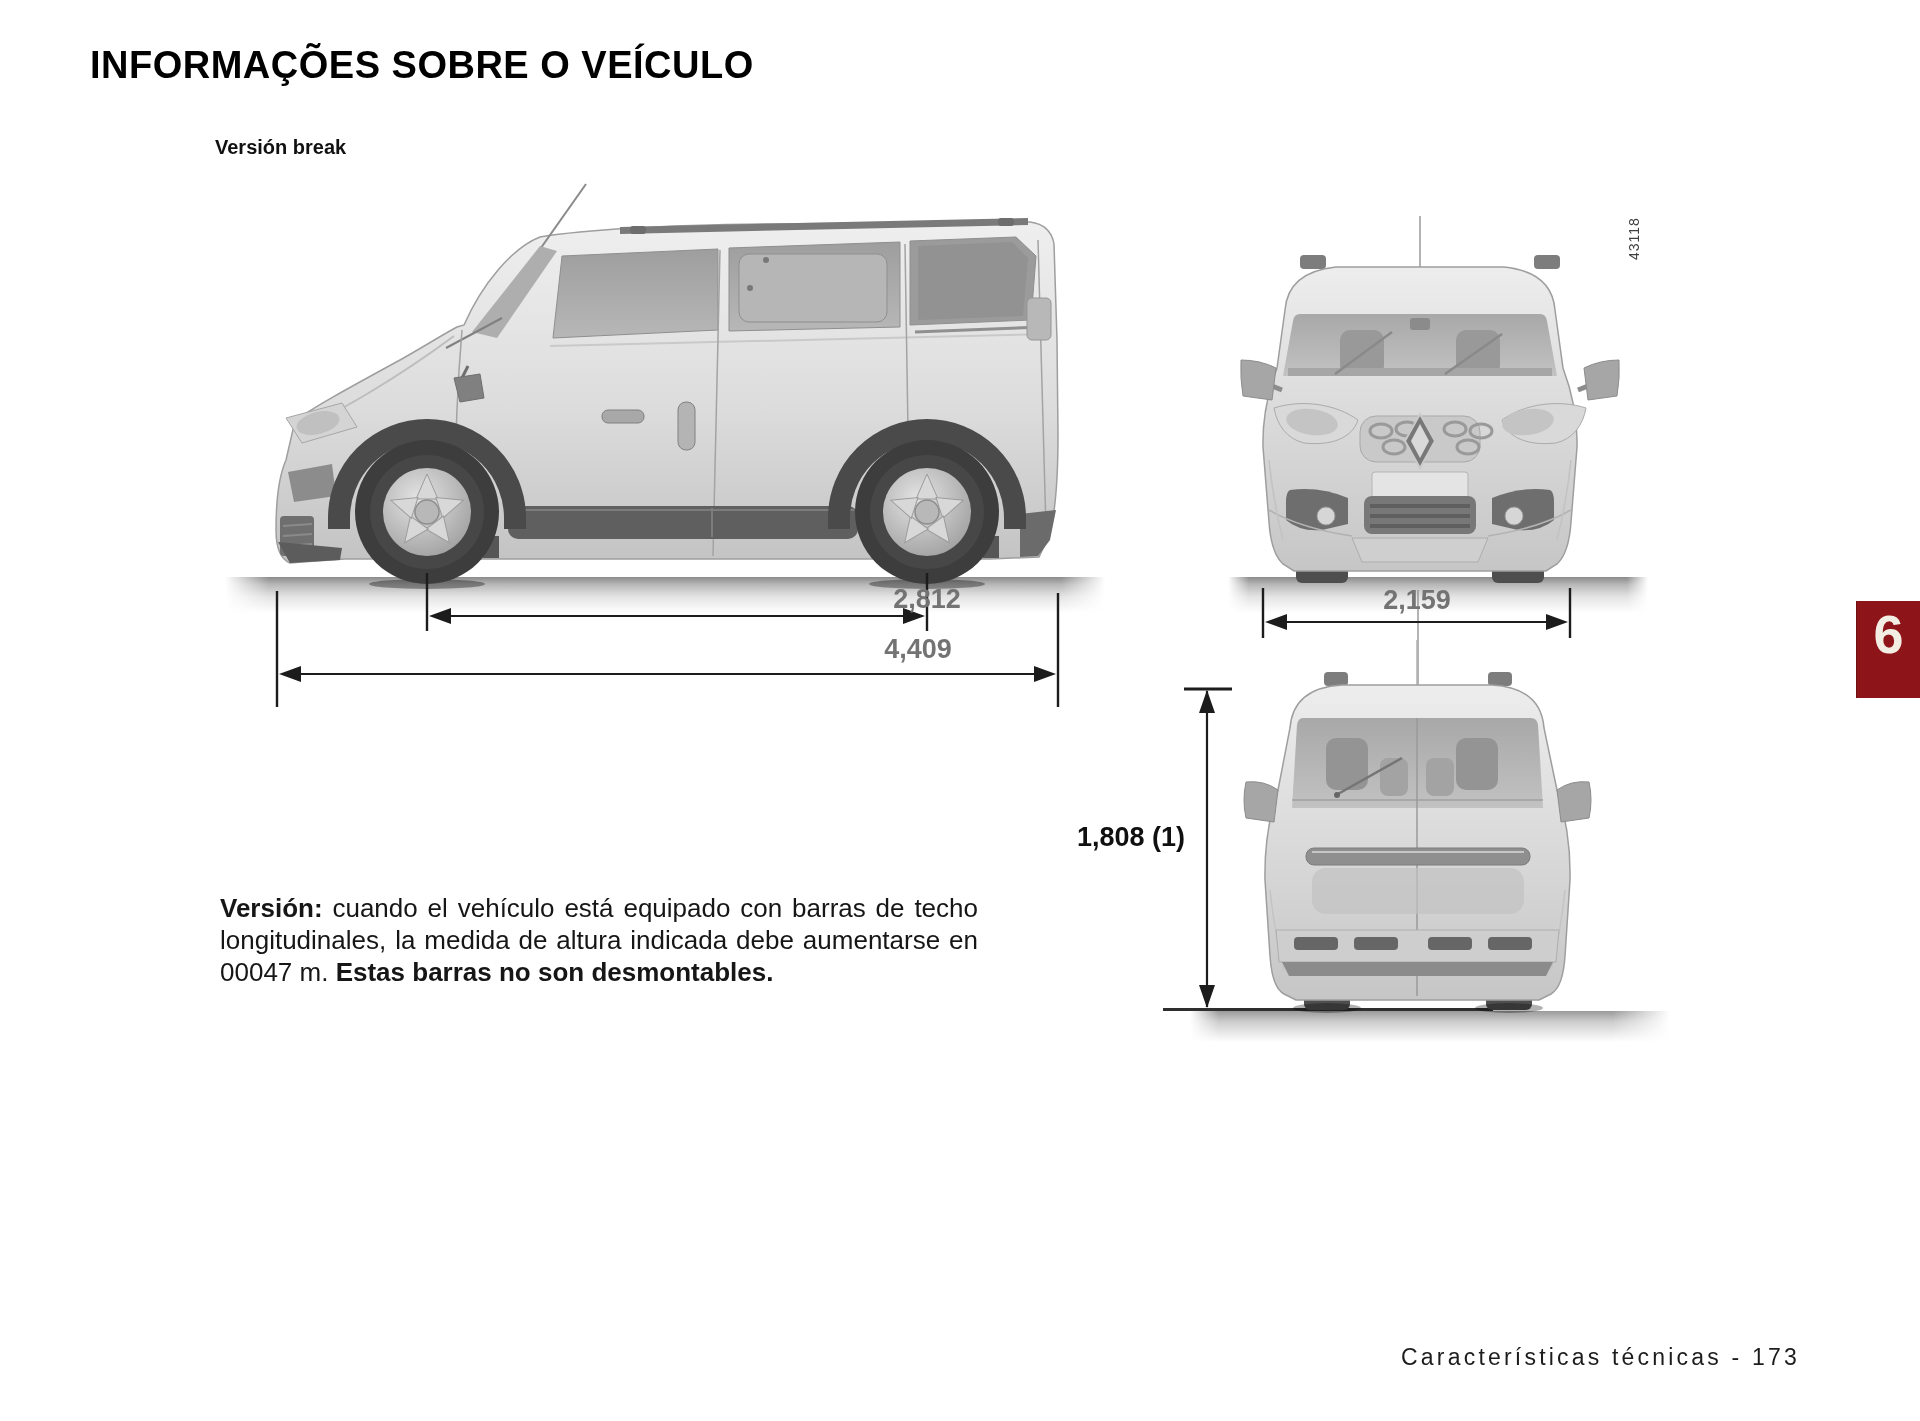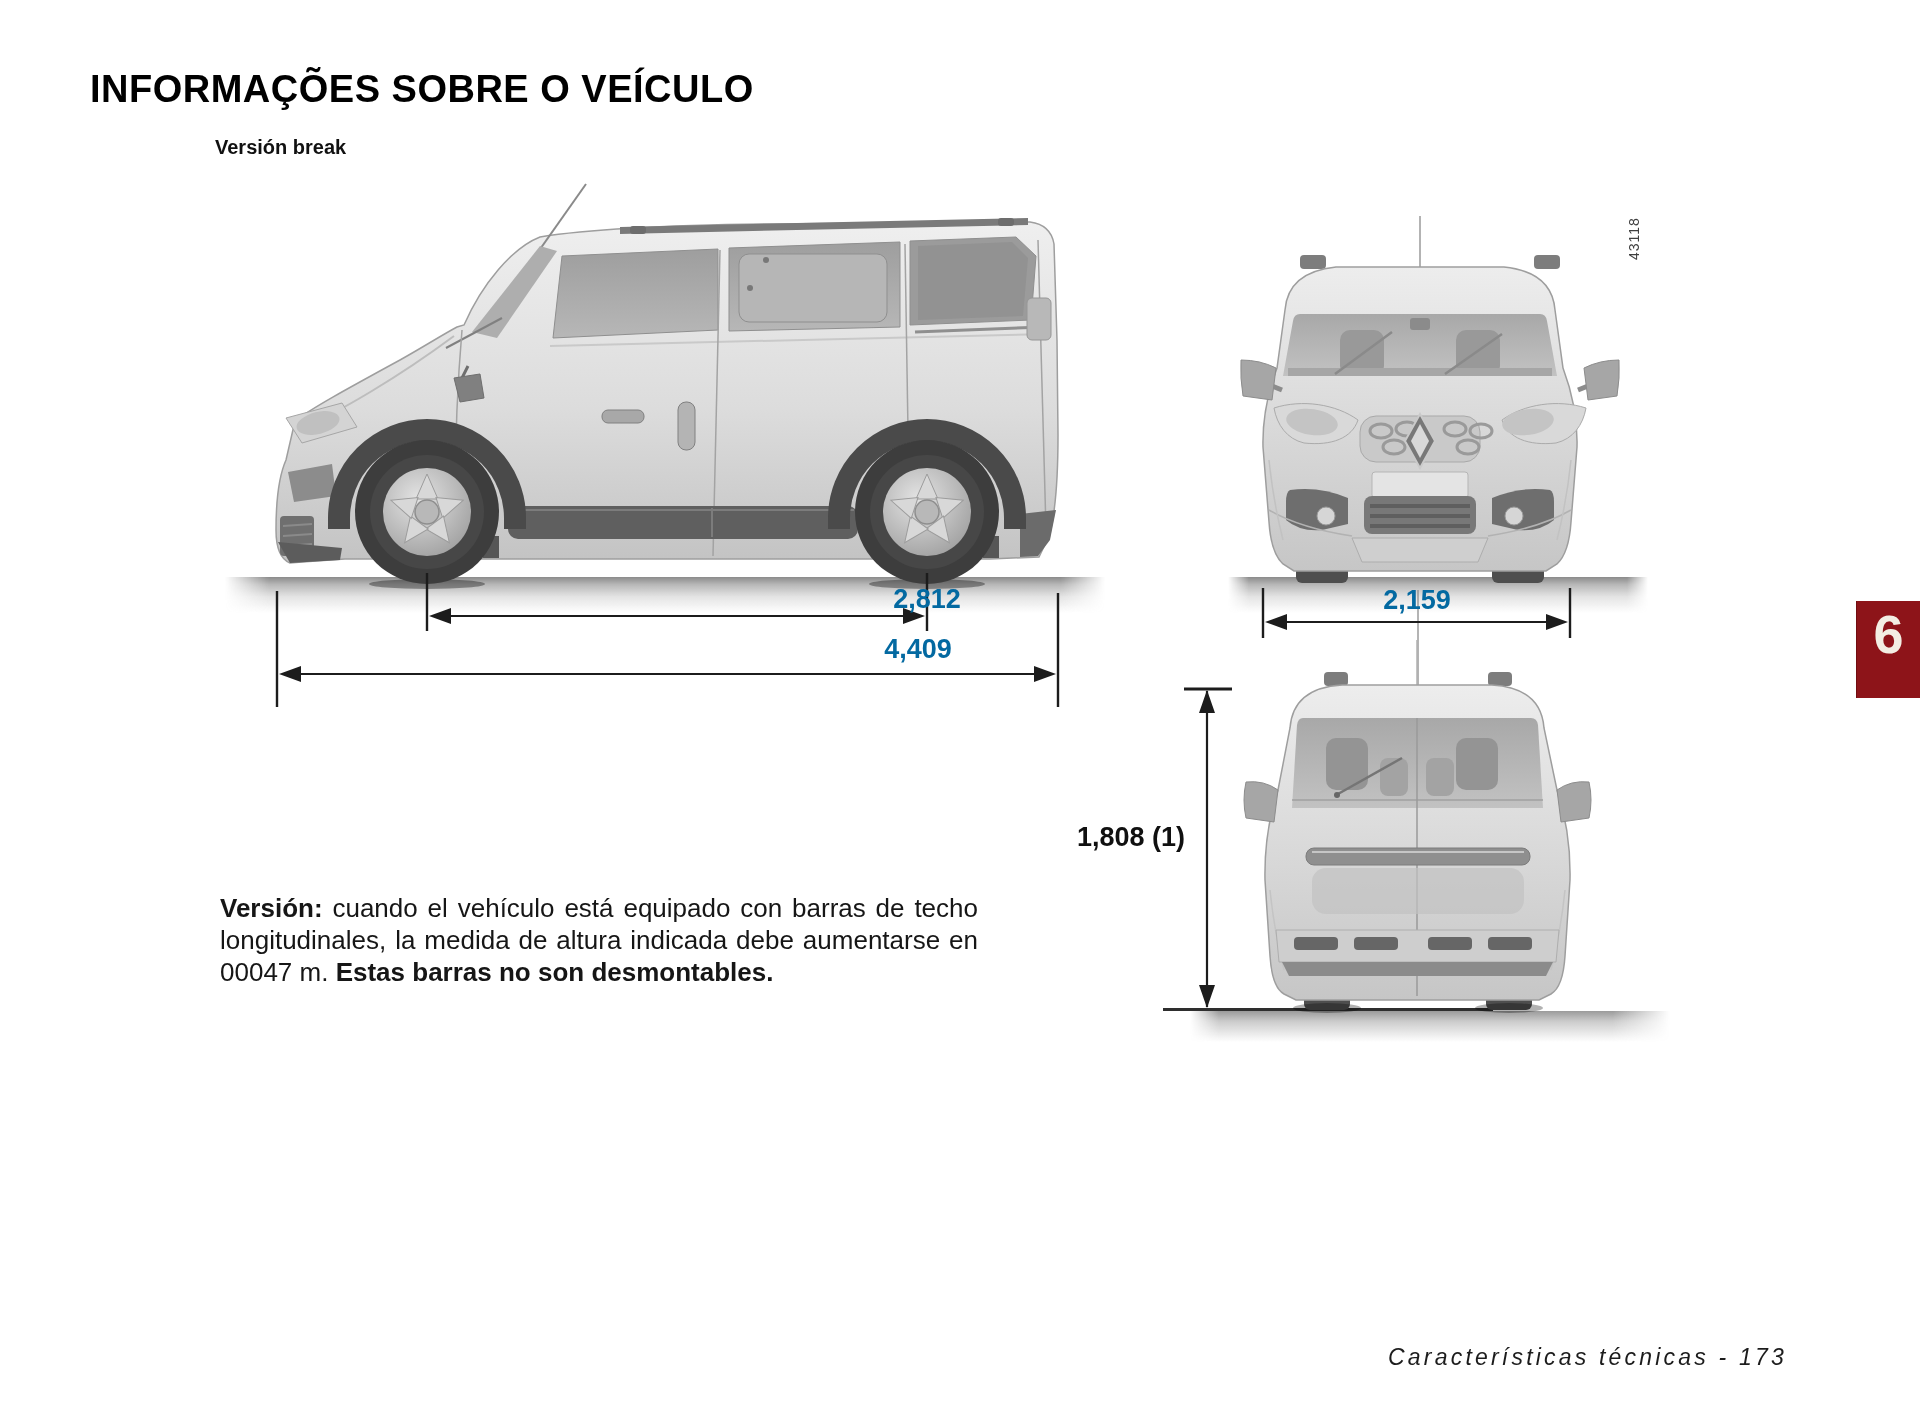--- a/index.html
+++ b/index.html
@@ -1,21 +1,21 @@
 <!DOCTYPE html>
 <html><head>
 <meta charset="utf-8">
 <style>
   html,body{margin:0;padding:0;background:#ffffff;}
   #page{position:relative;width:1920px;height:1421px;background:#ffffff;overflow:hidden;
         font-family:"Liberation Sans","DejaVu Sans",sans-serif;color:#111;}
   .abs{position:absolute;}
   .title{font-size:38px;font-weight:bold;letter-spacing:.5px;color:#000;white-space:nowrap;}
   .subtitle{font-size:20px;font-weight:bold;color:#111;white-space:nowrap;}
-  .dim-label{font-size:27px;font-weight:bold;color:#0369a1;white-space:nowrap;transform:translateX(-50%);}
+  .dim-label{font-size:27px;font-weight:bold;color:#737373;white-space:nowrap;transform:translateX(-50%);}
   .dim-label-right{font-size:27px;font-weight:bold;color:#101010;white-space:nowrap;text-align:right;}
   .note{width:758px;font-size:26px;line-height:32px;text-align:justify;color:#161616;}
   .note b{font-weight:bold;}
   .footer{font-size:23px;letter-spacing:3.2px;color:#1c1c1c;white-space:nowrap;}
   .fig-ref{writing-mode:vertical-rl;transform:rotate(180deg);font-size:14px;letter-spacing:1px;color:#3f3f3f;}
   .chapter-tab{width:64px;height:97px;background:#8d1419;border-left:1px solid rgba(60,0,0,.35);
                display:flex;justify-content:center;align-items:flex-start;padding-top:6px;box-sizing:border-box;}
   .chapter-tab span{font-size:54px;line-height:1;font-weight:bold;color:#f3eee3;}
   .shadow-band{background:linear-gradient(to bottom,rgba(55,55,55,.58) 0%,rgba(80,80,80,.40) 22%,
                rgba(120,120,120,.20) 55%,rgba(160,160,160,0) 100%);
@@ -27,21 +27,21 @@
                mask-image:linear-gradient(to right,transparent 0,#000 6%,#000 88%,transparent 100%);}
   .centerline{width:2px;background:rgba(140,140,140,.65);}
   .groundline{height:3px;background:#2e2e2e;}
   svg{display:block;}
 </style>
 </head>
 <body>
 
 <div id="page">
 
-  <div class="abs title" style="left:90px;top:44px;margin-top:24px;">INFORMAÇÕES SOBRE O VEÍCULO</div>
+  <div class="abs title" style="left:90px;top:44px;">INFORMAÇÕES SOBRE O VEÍCULO</div>
   <div class="abs subtitle" style="left:215px;top:136px;">Versión break</div>
 
   <div class="abs fig-ref" style="left:1626px;top:196px;height:64px;">43118</div>
 
   <div class="abs chapter-tab" style="left:1856px;top:601px;">
     <span>6</span>
   </div>
 
   <div class="abs shadow-band" style="left:225px;top:577px;width:880px;height:36px;"></div>
   <div class="abs shadow-band" style="left:1228px;top:577px;width:420px;height:36px;"></div>
@@ -298,15 +298,15 @@
     <polygon points="67,15 59,38 75,38" fill="#1c1c1c"></polygon>
     <polygon points="67,333 59,310 75,310" fill="#1c1c1c"></polygon>
   </svg>
   </div>
   <div class="abs dim-label-right" style="left:1025px;top:822px;width:160px;">1,808 (1)</div>
 
   <div class="abs note" style="left:220px;top:892px;">
     <b>Versión:</b><span> cuando el vehículo está equipado con barras de techo longitudinales, la medida de altura indicada debe aumentarse en 00047 m. </span><b>Estas barras no son desmontables.</b>
   </div>
 
-  <div class="abs footer" style="right:133px;top:1344px;font-style:italic;">Características técnicas - 173</div>
+  <div class="abs footer" style="right:120px;top:1344px;">Características técnicas - 173</div>
 
 </div>
 
 </body></html>

